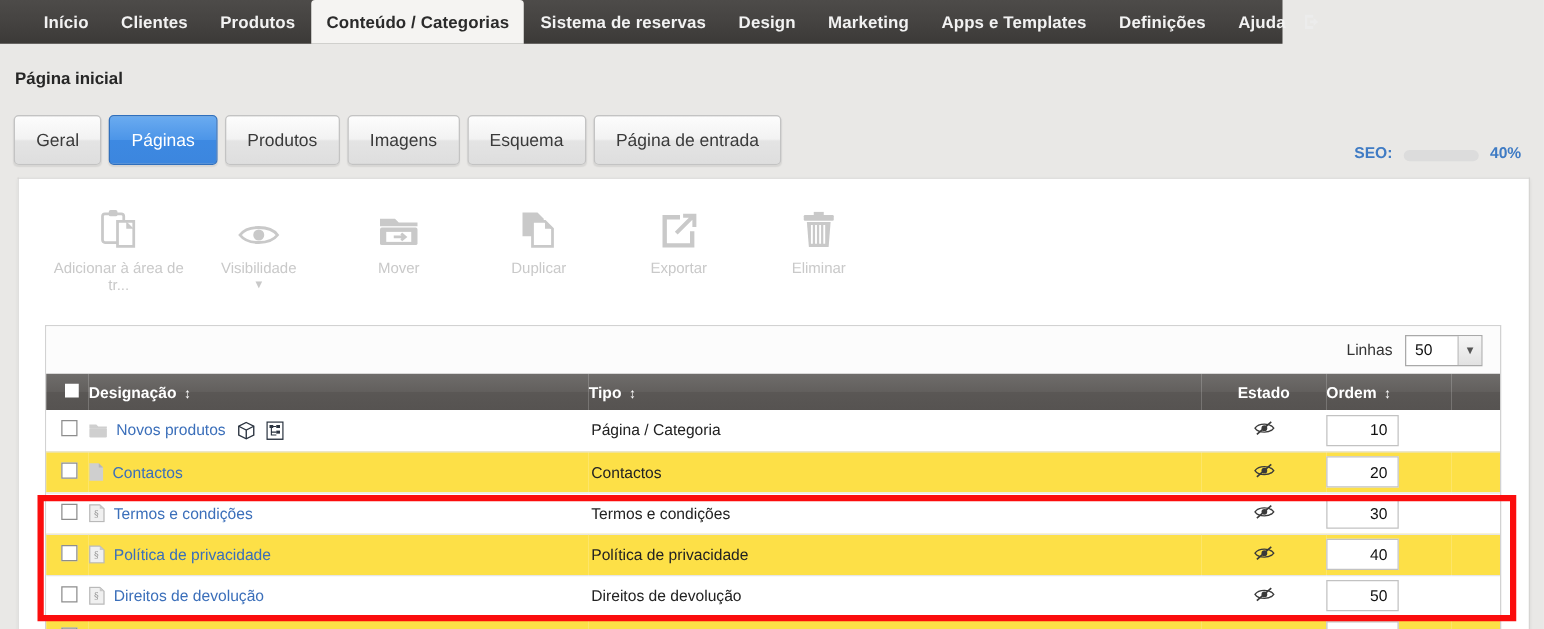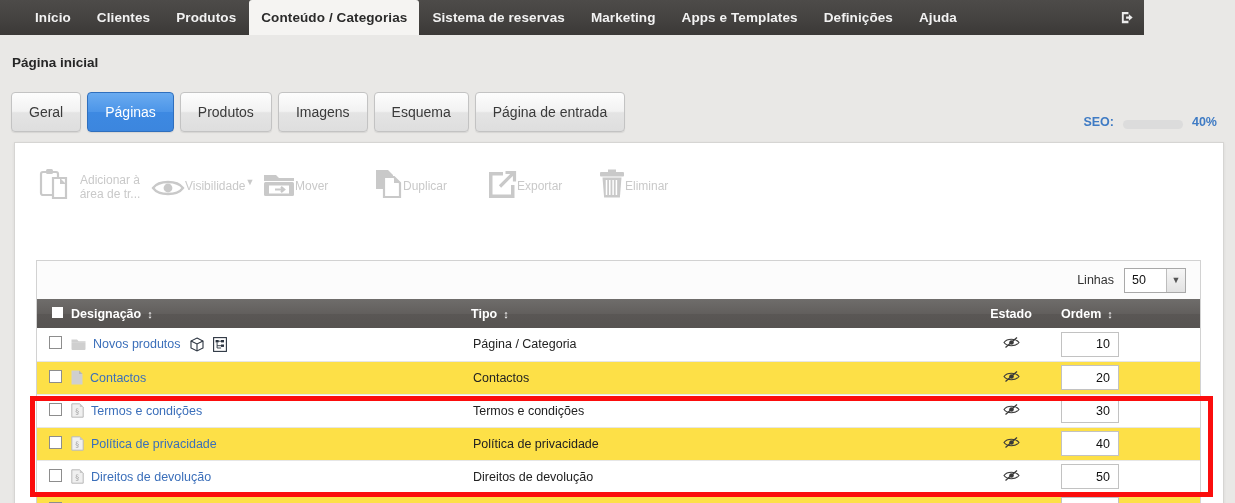--- a/index.html
+++ b/index.html
@@ -7,21 +7,21 @@
     margin: 0; padding: 0;
     width: 1235px; height: 503px;
     overflow: hidden;
     font-family: "Liberation Sans", sans-serif;
     background: #e9e8e6;
   }
 
   
   #topnav {
     position: absolute; left: 0; top: 0;
-    width: 1144px; height: 35px;
+    width: 1026px; height: 35px;
     background: linear-gradient(to bottom, #4d4b49 0%, #454341 50%, #3b3937 100%);
     display: flex; align-items: stretch;
   }
   .navitem {
     display: flex; align-items: center;
     padding: 0 13px;
     color: #f2f2f2;
     font-size: 13.5px;
     font-weight: bold;
     white-space: nowrap;
@@ -91,21 +91,21 @@
     box-shadow: 0 1px 3px rgba(0,0,0,.07);
   }
 
   
   #toolbar {
     position: absolute; left: 24px; top: 16px;
     display: flex; align-items: flex-start;
   }
   .tool {
     width: 112px;
-    display: flex; flex-direction: row; align-items: center;
+    display: flex; flex-direction: column; align-items: center;
     padding-top: 6px;
     color: #c9c9c9;
   }
   .tool .ticon { height: 34px; display: flex; align-items: flex-end; }
   .tool .tlabel {
     margin-top: 8px;
     font-size: 12px;
     text-align: center;
     line-height: 14px;
     color: #c9c9c9;
@@ -221,20 +221,23 @@
         <span>Clientes</span>
       </div>
       <div class="navitem">
         <span>Produtos</span>
       </div>
       <div class="navitem active">
         <span>Conteúdo / Categorias</span>
       </div>
       <div class="navitem">
         <span>Sistema de reservas</span>
+      </div>
+      <div class="navitem">
+        <span>Design</span>
       </div>
       <div class="navitem">
         <span>Marketing</span>
       </div>
       <div class="navitem">
         <span>Apps e Templates</span>
       </div>
       <div class="navitem">
         <span>Definições</span>
       </div>

